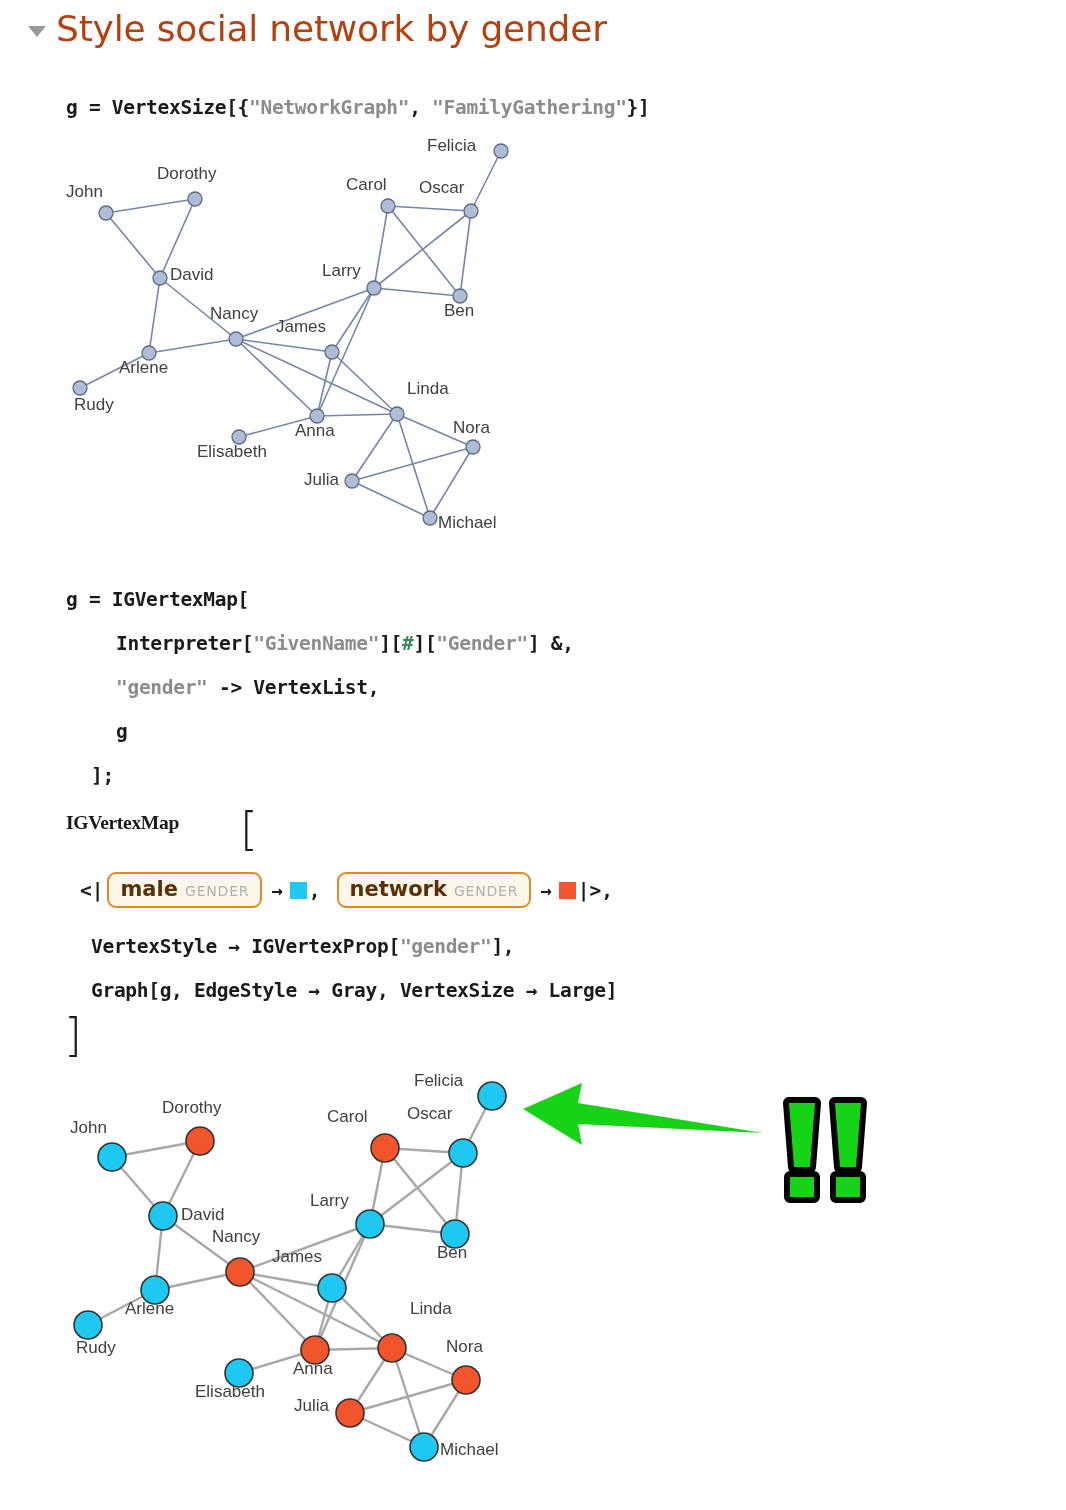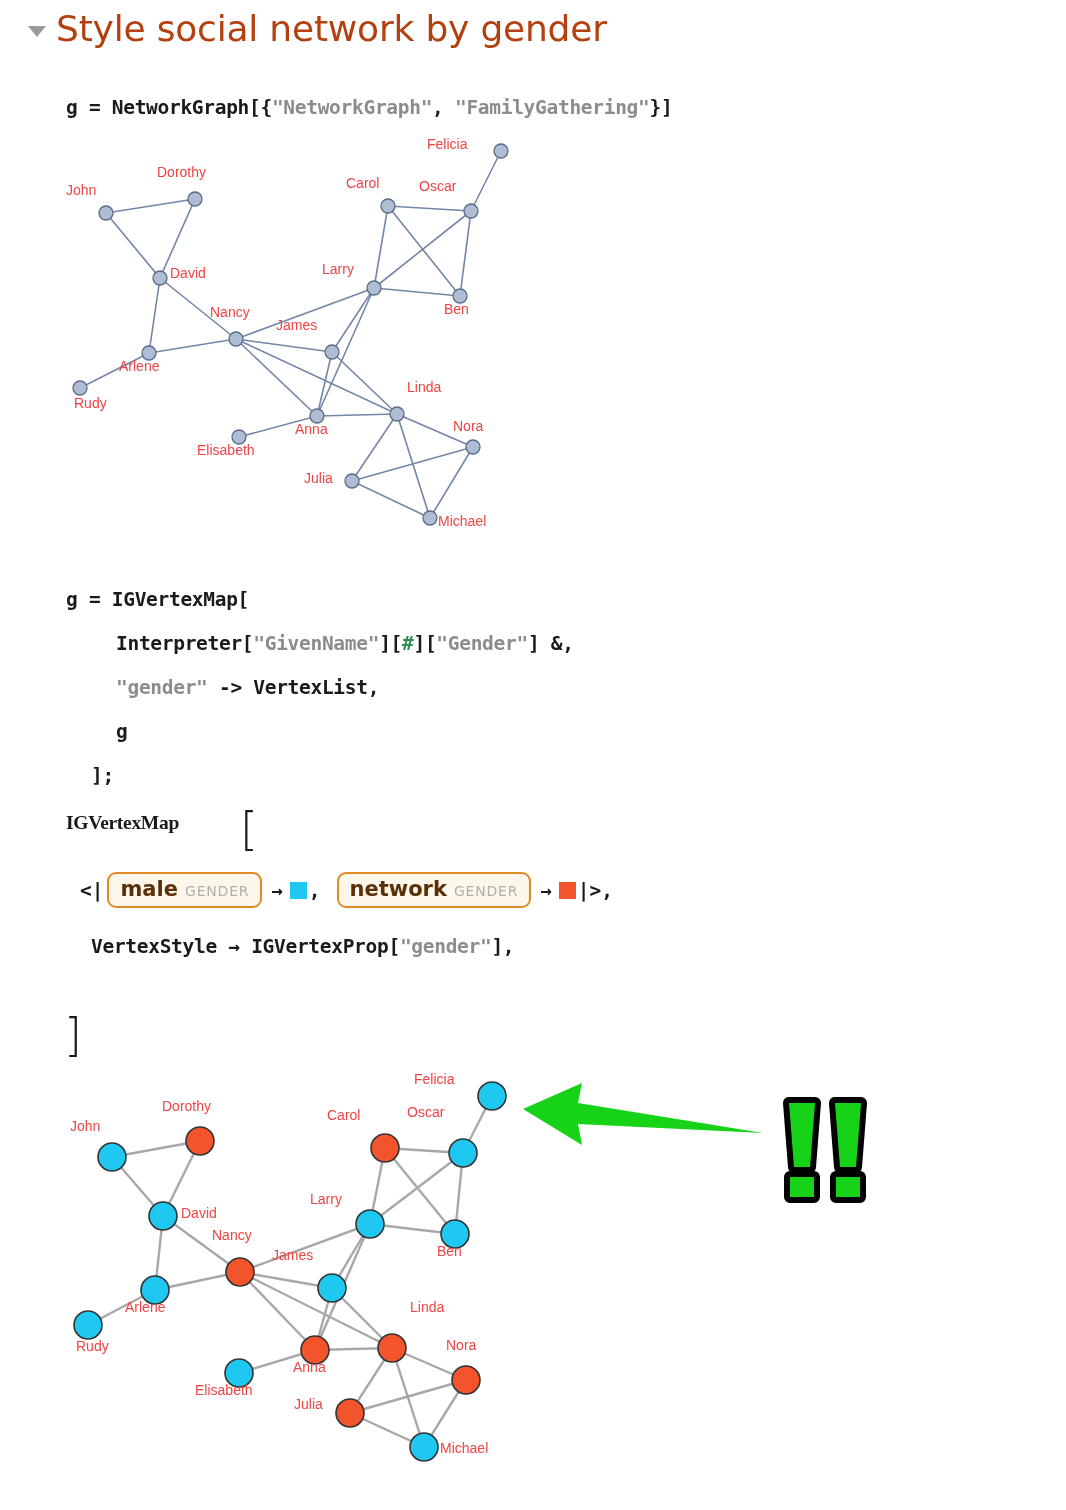--- a/index.html
+++ b/index.html
@@ -111,39 +111,39 @@
     line-height: 1;
   }
 
   
   .graph {
     position: absolute;
   }
   .vlabel {
     position: absolute;
     font-family: "Liberation Sans", sans-serif;
-    font-size: 14px;
-    color: #ef4444;
+    font-size: 17px;
+    color: #404040;
     white-space: nowrap;
     line-height: 1;
   }
 
   
   .annot-arrow { position: absolute; left: 520px; top: 1063px; }
   .annot-bang  { position: absolute; left: 775px; top: 1093px; }
 </style>
 </head>
 <body>
 
 <div class="section-header">
   <div class="disclosure-triangle"></div>
   <div class="section-title">Style social network by gender</div>
 </div>
 
-<div class="code" id="code1" style="left:66px; top:86px;"><div class="code-line"><span>g = NetworkGraph[{</span><span class="str">"NetworkGraph"</span><span>, </span><span class="str">"FamilyGathering"</span><span>}]</span></div></div>
+<div class="code" id="code1" style="left:66px; top:86px;"><div class="code-line"><span>g = VertexSize[{</span><span class="str">"NetworkGraph"</span><span>, </span><span class="str">"FamilyGathering"</span><span>}]</span></div></div>
 
 <div class="graph" id="graph1" style="left:0px; top:0px; width:560px; height:560px;"><svg width="560" height="560" viewBox="0 0 560 560">
       <line x1="106" y1="213" x2="195" y2="199" stroke="#7287a8" stroke-width="1.6"></line>
       <line x1="106" y1="213" x2="160" y2="278" stroke="#7287a8" stroke-width="1.6"></line>
       <line x1="195" y1="199" x2="160" y2="278" stroke="#7287a8" stroke-width="1.6"></line>
       <line x1="160" y1="278" x2="149" y2="353" stroke="#7287a8" stroke-width="1.6"></line>
       <line x1="160" y1="278" x2="236" y2="339" stroke="#7287a8" stroke-width="1.6"></line>
       <line x1="149" y1="353" x2="80" y2="388" stroke="#7287a8" stroke-width="1.6"></line>
       <line x1="149" y1="353" x2="236" y2="339" stroke="#7287a8" stroke-width="1.6"></line>
       <line x1="236" y1="339" x2="332" y2="352" stroke="#7287a8" stroke-width="1.6"></line>
@@ -206,21 +206,21 @@
   <span style="width:12px;display:inline-block"></span>
   <span class="entity-box">
     <span class="entity-name">network</span>
     <span class="entity-type">GENDER</span>
   </span>
   <span class="arrow-glyph">→</span>
   <span class="swatch sw-red"></span>
   <span>|&gt;,</span>
 </div>
 
-<div class="code" id="code3body" style="left:66px; top:925px;"><div class="code-line" style="padding-left: 25px;"><span>VertexStyle → IGVertexProp[</span><span class="str">"gender"</span><span>],</span></div></div>
+<div class="code" id="code3body" style="left:66px; top:925px;"><div class="code-line" style="padding-left: 25px;"><span>VertexStyle → IGVertexProp[</span><span class="str">"gender"</span><span>],</span></div><div class="code-line" style="padding-left: 25px;"><span>Graph[g, EdgeStyle → Gray, VertexSize → Large]</span></div></div>
 <div class="big-bracket" id="bracket-close" style="left:64px; top:1012px;">]</div>
 
 <div class="graph" id="graph2" style="left:0px; top:0px; width:560px; height:1510px;"><svg width="560" height="1510" viewBox="0 0 560 1510">
       <line x1="112" y1="1157" x2="200" y2="1141" stroke="#a8a8a8" stroke-width="2.4"></line>
       <line x1="112" y1="1157" x2="163" y2="1216" stroke="#a8a8a8" stroke-width="2.4"></line>
       <line x1="200" y1="1141" x2="163" y2="1216" stroke="#a8a8a8" stroke-width="2.4"></line>
       <line x1="163" y1="1216" x2="155" y2="1290" stroke="#a8a8a8" stroke-width="2.4"></line>
       <line x1="163" y1="1216" x2="240" y2="1272" stroke="#a8a8a8" stroke-width="2.4"></line>
       <line x1="155" y1="1290" x2="88" y2="1325" stroke="#a8a8a8" stroke-width="2.4"></line>
       <line x1="155" y1="1290" x2="240" y2="1272" stroke="#a8a8a8" stroke-width="2.4"></line>

